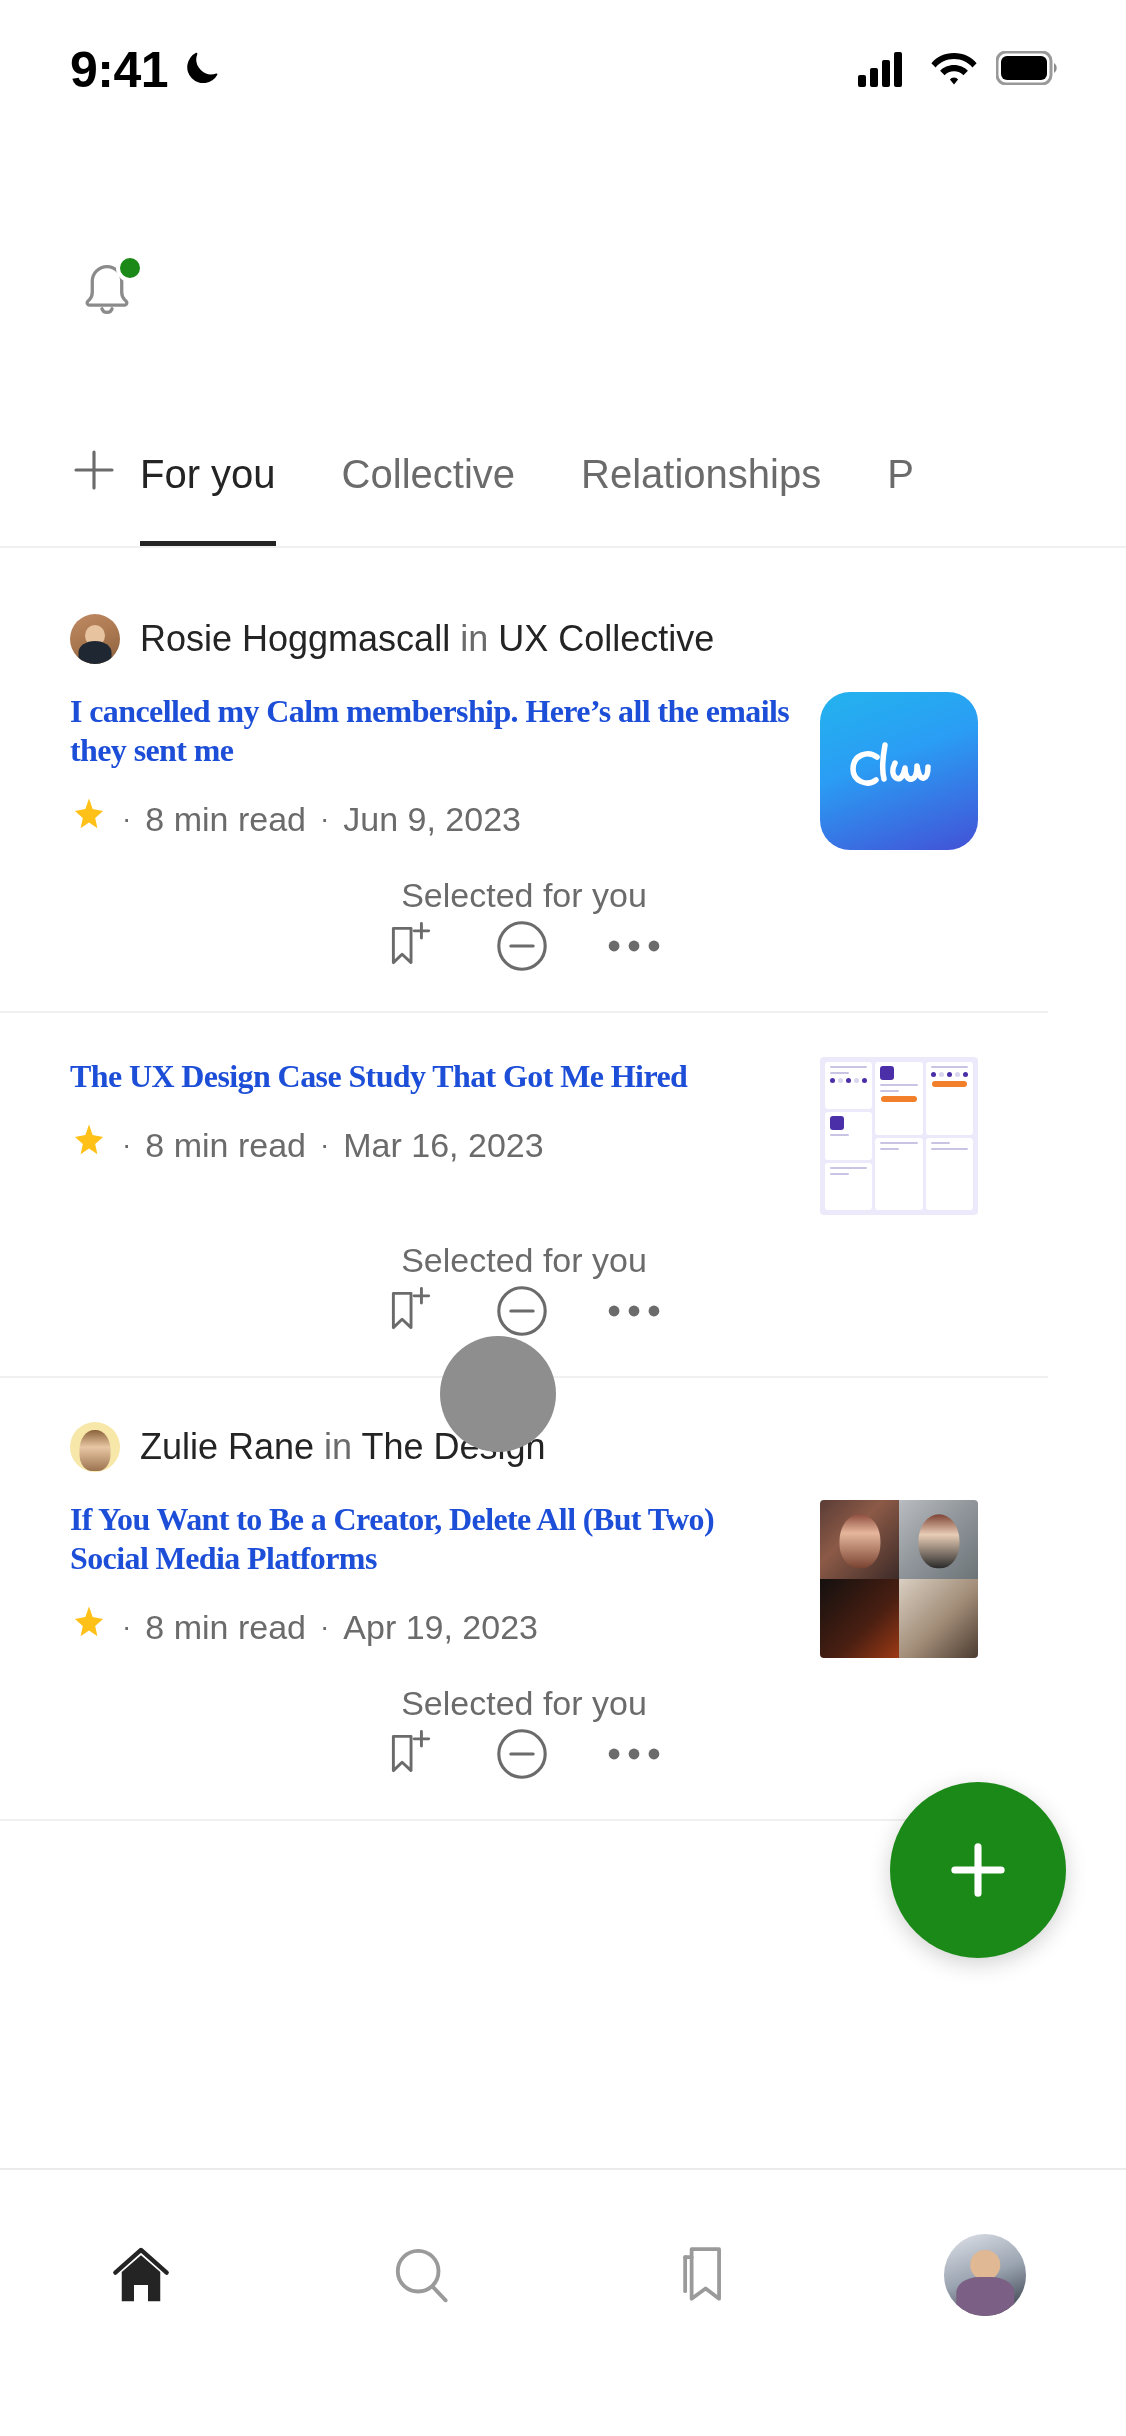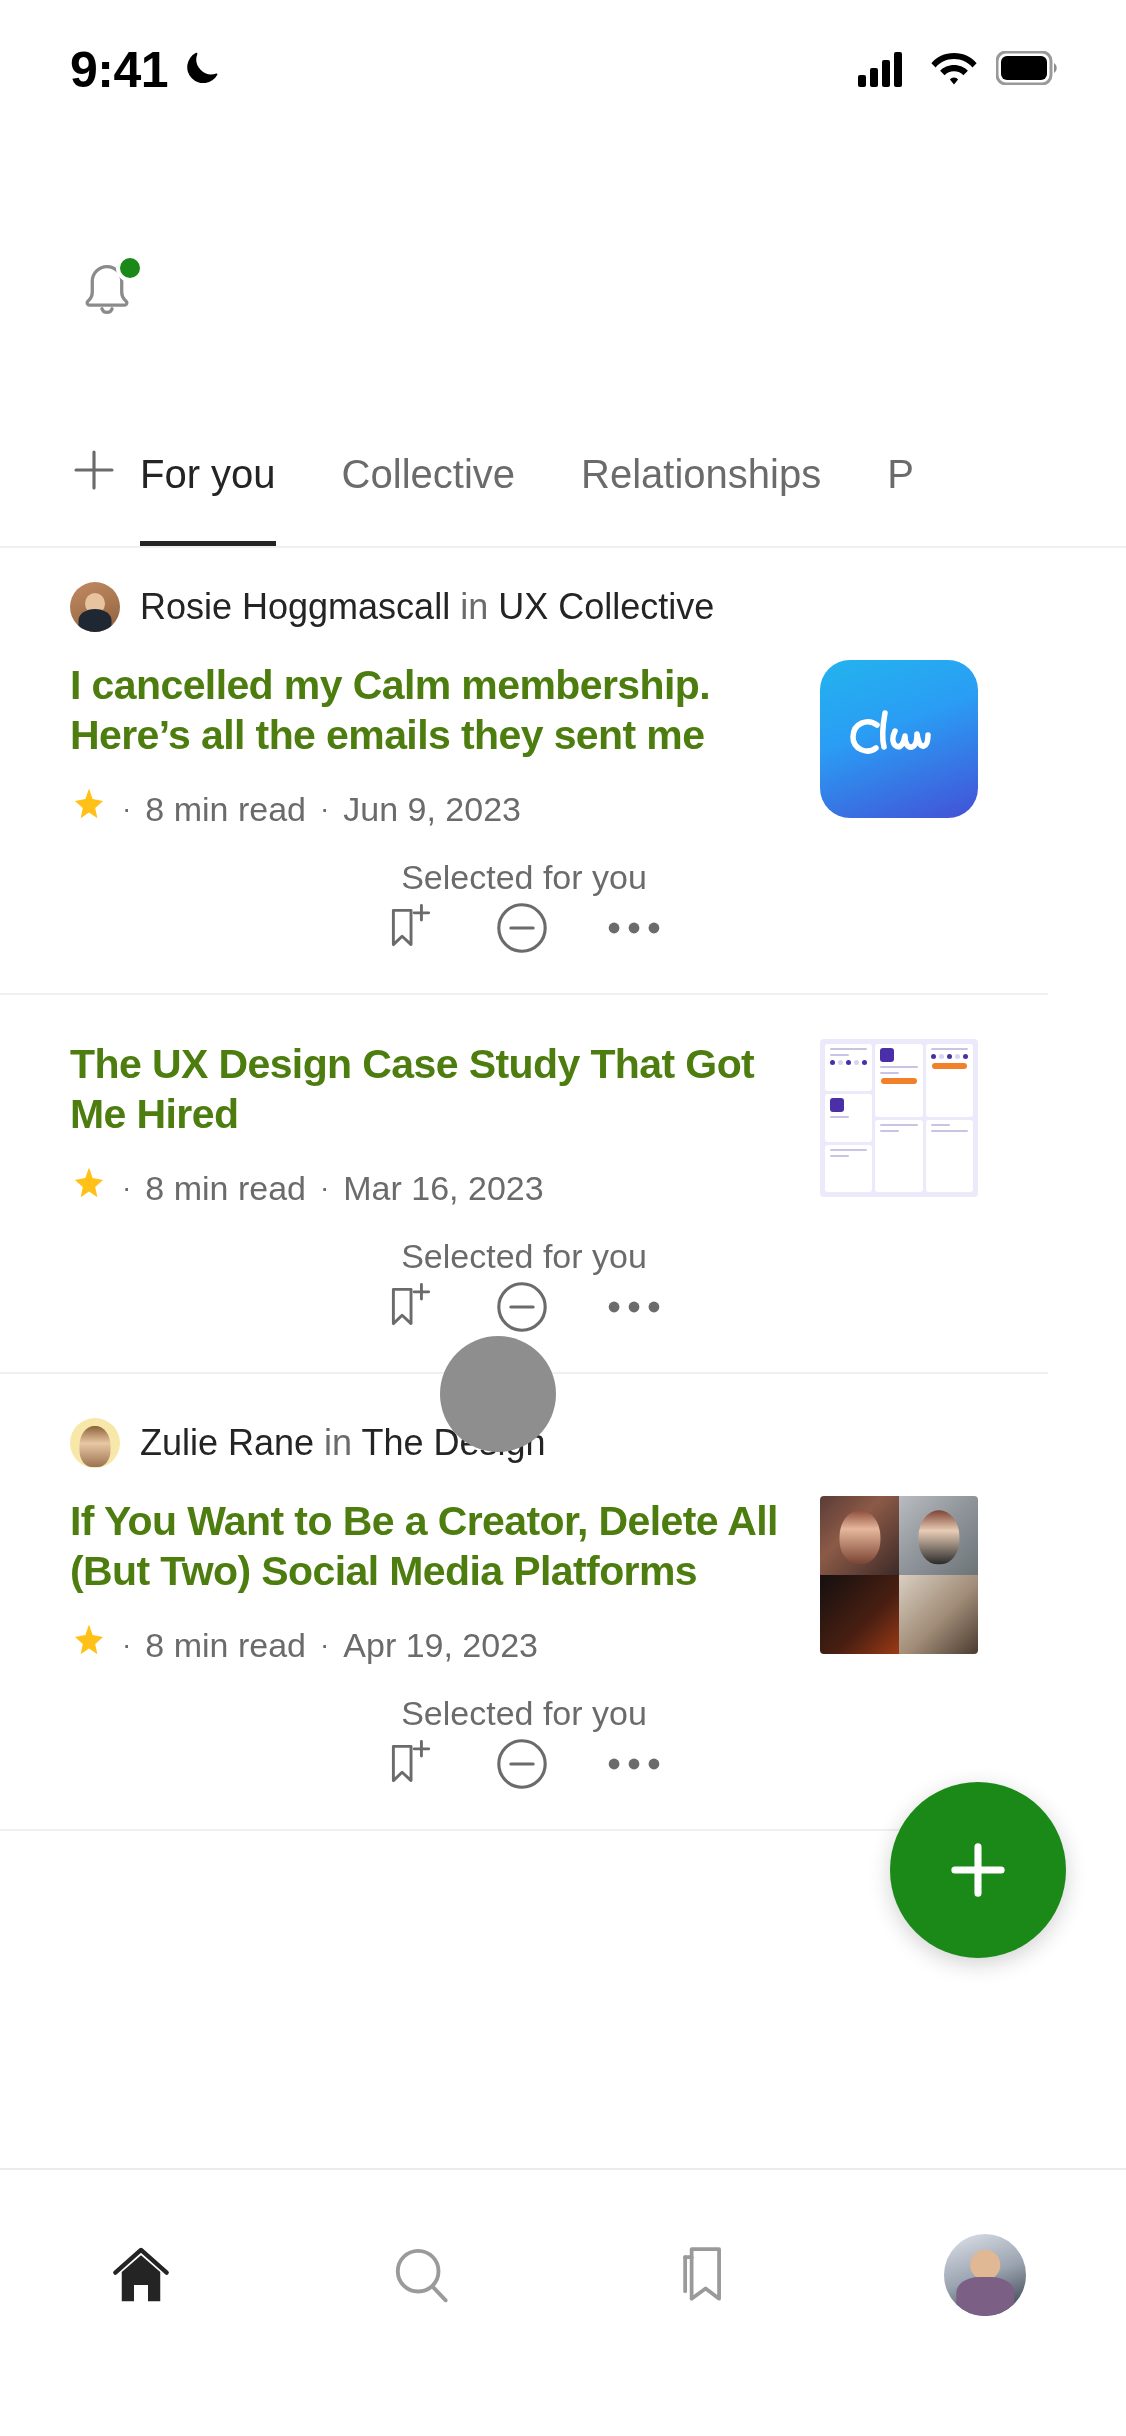--- a/index.html
+++ b/index.html
@@ -53,33 +53,33 @@
     font-size:40px; color:#6b6b6b; white-space:nowrap; flex:0 0 auto;
   }
   .tab:first-of-type { margin-left:52px; }
   .tab.active { color:#242424; font-weight:400; }
   .tab.active::after {
     content:""; position:absolute; left:0; right:0; bottom:0;
     height:5px; background:#242424;
   }
 
   
-  .feed { position:absolute; top:538px; left:0; width:1048px; }
+  .feed { position:absolute; top:570px; left:0; width:1048px; }
   .card { position:relative; padding:44px 70px 34px 70px; border-bottom:2px solid #f0f0f0; }
 
   .byline { display:flex; align-items:center; gap:20px; margin-bottom:28px; }
   .avatar { width:50px; height:50px; border-radius:50%; flex:0 0 auto; overflow:hidden; position:relative; }
   .byline-text { font-size:36px; color:#242424; line-height:1; }
   .byline-text .in { color:#6b6b6b; }
 
   .card-body { display:flex; gap:28px; align-items:flex-start; }
   .card-main { flex:1 1 auto; min-width:0; }
   .card-title {
-    font-size:41px; font-weight:700; color:#4d7c0f;
-    line-height:1.22; letter-spacing:-0.6px; margin-bottom:26px;
+    font-size:32px; font-weight:700; color:#1d4ed8;
+    line-height:1.22; letter-spacing:-0.6px; margin-bottom:26px;font-family:Liberation Serif, serif;
   }
   .meta { display:flex; align-items:center; gap:14px; font-size:34px; color:#6b6b6b; }
   .meta .dot { color:#6b6b6b; font-size:28px; }
   .star { flex:0 0 auto; }
 
   .thumb { width:158px; height:158px; flex:0 0 auto; border-radius:4px; overflow:hidden; position:relative; }
 
   .card-footer {
     display:flex; align-items:center; justify-content:space-between;
     margin-top:26px;

